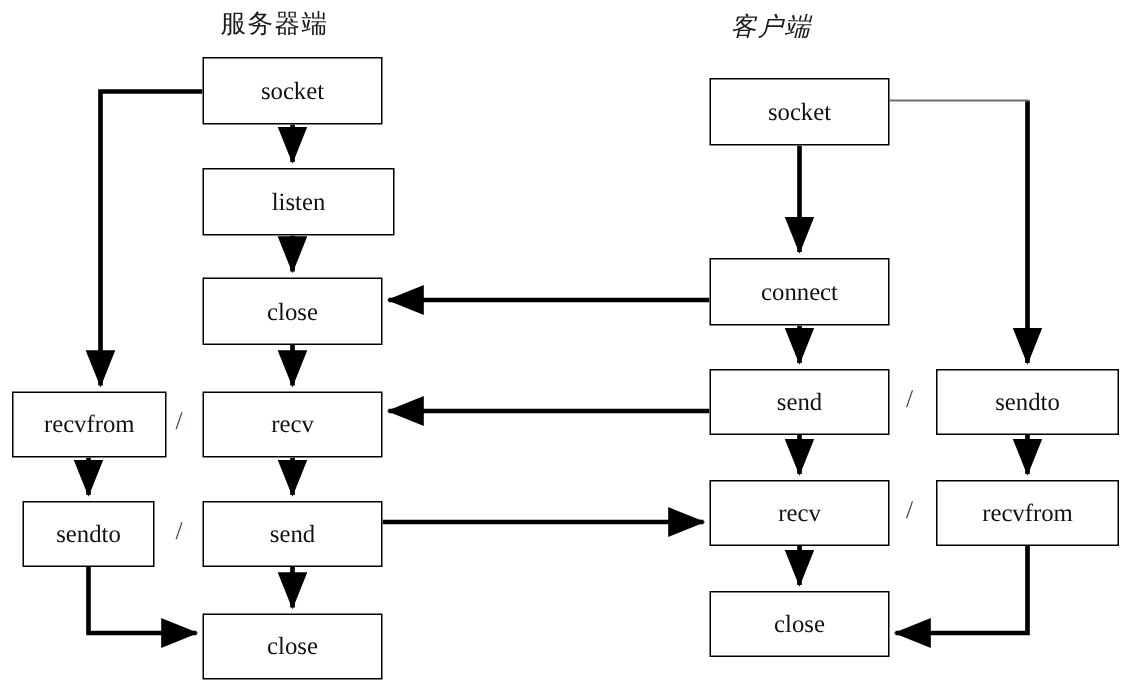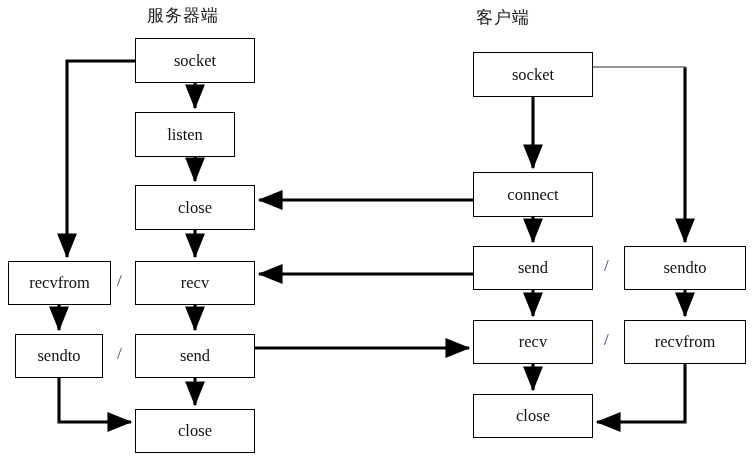--- a/index.html
+++ b/index.html
@@ -53,21 +53,21 @@
     height: 458px;
     z-index: 1;
   }
 </style>
 </head>
 <body>
 
 <div id="canvas">
 
   <div class="col-title" style="left:147px; top:4px;text-align:right;">服务器端</div>
-  <div class="col-title" style="left:476px; top:6px;">客户端</div>
+  <div class="col-title" style="left:487px; top:6px;font-style:italic;">客户端</div>
 
   <svg class="edge-layer" viewBox="0 0 752 458" xmlns="http://www.w3.org/2000/svg">
     <defs>
       <marker id="ah" markerWidth="9" markerHeight="9" refX="7.6" refY="3.2" orient="auto" markerUnits="strokeWidth">
         <path d="M0,0 L8,3.2 L0,6.4 z" fill="#000"></path>
       </marker>
       <marker id="ah-thin" markerWidth="9" markerHeight="9" refX="7.6" refY="3.2" orient="auto" markerUnits="strokeWidth">
         <path d="M0,0 L8,3.2 L0,6.4 z" fill="#000"></path>
       </marker>
     </defs>
@@ -97,21 +97,21 @@
       <path d="M473,274 L259,274"></path>
       <path d="M255,348 L469,348"></path>
     </g>
 
     <path d="M593,67 L686,67" stroke="#6f6f6f" stroke-width="1.4" fill="none"></path>
   </svg>
 
   <div class="node" style="left:135px; top:38px; width:120px; height:45px;">
     <span>socket</span>
   </div>
-  <div class="node" style="left:135px; top:112px; width:100px; height:45px;text-align:center;">
+  <div class="node" style="left:135px; top:112px; width:128px; height:45px;text-align:center;">
     <span>listen</span>
   </div>
   <div class="node" style="left:135px; top:185px; width:120px; height:45px;">
     <span>close</span>
   </div>
   <div class="node" style="left:135px; top:261px; width:120px; height:44px;">
     <span>recv</span>
   </div>
   <div class="node" style="left:135px; top:334px; width:120px; height:44px;">
     <span>send</span>

